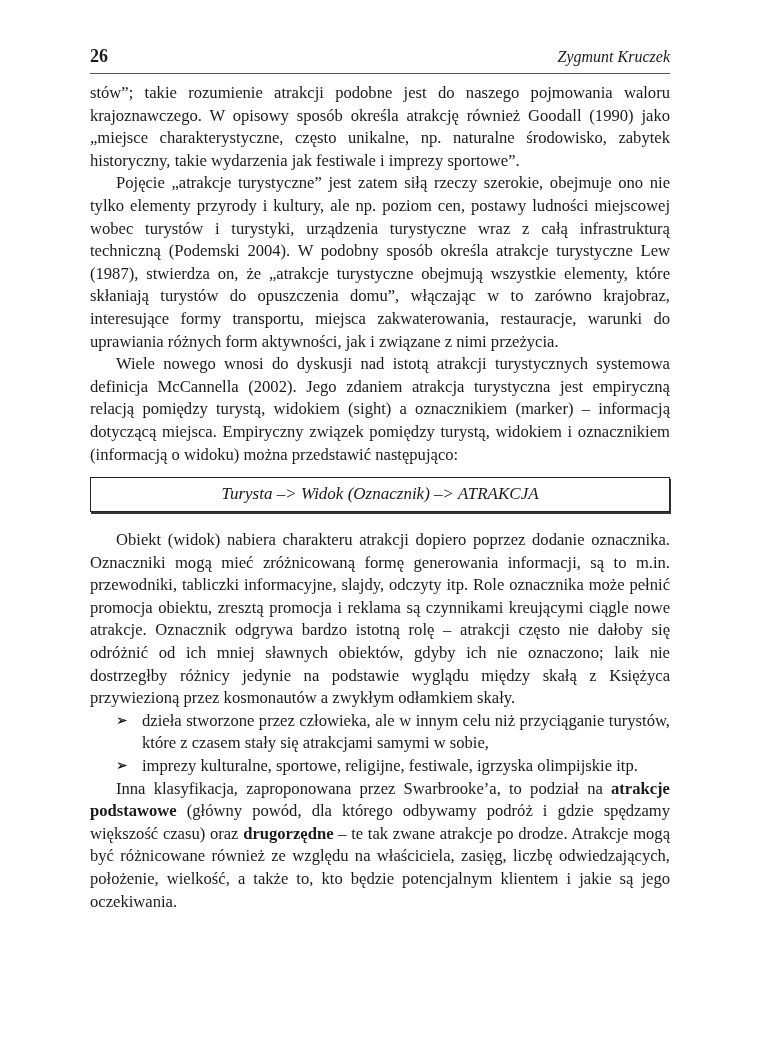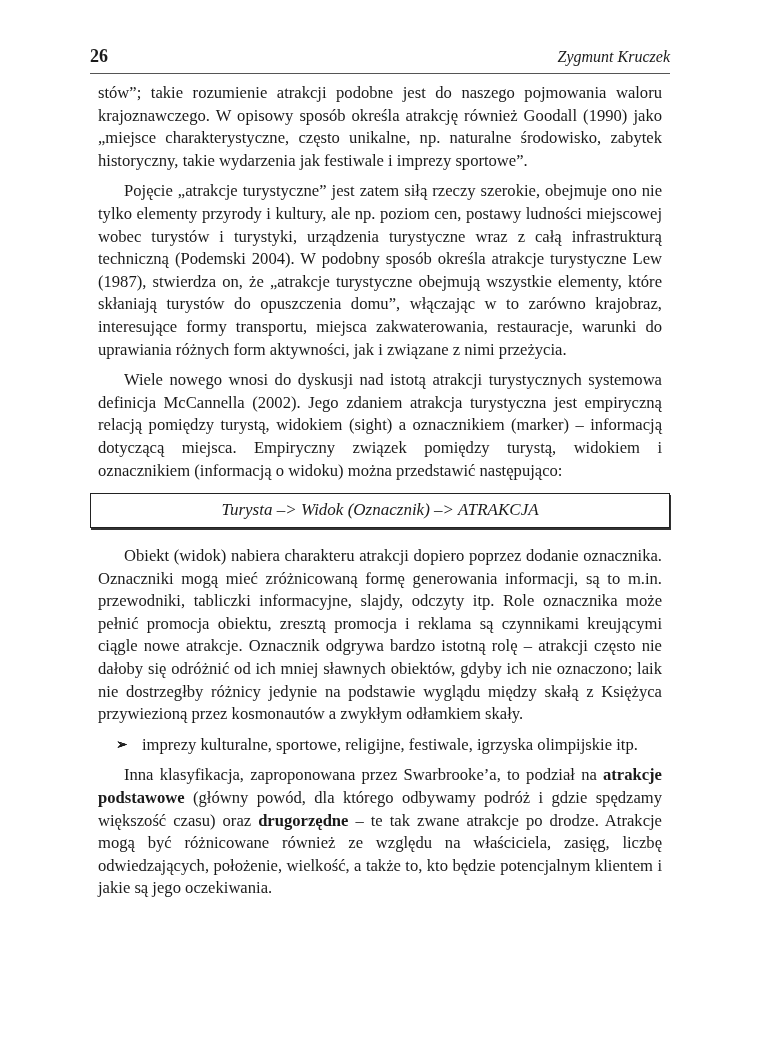--- a/index.html
+++ b/index.html
@@ -4,21 +4,21 @@
 <style>
   html, body { margin: 0; padding: 0; background: #ffffff; }
   body { width: 760px; height: 1047px; position: relative; overflow: hidden;
          font-family: "Liberation Serif", "DejaVu Serif", serif; color: #1a1a1a; }
   .page { position: absolute; left: 90px; top: 46px; width: 580px; }
   .header { display: flex; justify-content: space-between; align-items: baseline;
             border-bottom: 1.5px solid #555; padding-bottom: 3px; height: 24px; }
   .pagenum { font-weight: bold; font-size: 18px; }
   .author { font-style: italic; font-size: 16px; }
   .body { margin-top: 8px; font-size: 16.6px; line-height: 22.6px; text-align: justify; }
-  .p { margin: 8px; text-indent: 0; }
+  .p { margin: 0; text-indent: 0; }
   .p.indent { text-indent: 26px; }
   .box { margin: 11px 0 17px 0; border: 1.6px solid #222; box-shadow: 1px 2px 0 #333;
          height: 33px; display: flex; align-items: center; justify-content: center;
          font-style: italic; font-size: 17px; }
   ul.list { list-style: none; margin: 0; padding: 0 0 0 26px; }
   ul.list li { position: relative; padding-left: 26px; }
   ul.list li .bullet { position: absolute; left: 0; top: 0; font-size: 14px; }
   .bold { font-weight: bold; }
   .it { }
 </style>
@@ -37,20 +37,20 @@
     <p class="p indent"><span>Wiele nowego wnosi do dyskusji nad istotą atrakcji turystycznych systemowa definicja McCannella (2002). Jego zdaniem atrakcja turystyczna jest empiryczną relacją pomiędzy turystą, widokiem </span><span class="it">(sight)</span><span> a oznacznikiem </span><span class="it">(marker)</span><span> – informacją dotyczącą miejsca. Empiryczny związek pomiędzy turystą, widokiem i oznacznikiem (informacją o widoku) można przedstawić następująco:</span></p>
 
     <div class="box">
       <span>Turysta –&gt; Widok (Oznacznik) –&gt; ATRAKCJA</span>
     </div>
 
     <p class="p indent">Obiekt (widok) nabiera charakteru atrakcji dopiero poprzez dodanie oznacznika. Oznaczniki mogą mieć zróżnicowaną formę generowania informacji, są to m.in. przewodniki, tabliczki informacyjne, slajdy, odczyty itp. Role oznacznika może pełnić promocja obiektu, zresztą promocja i reklama są czynnikami kreującymi ciągle nowe atrakcje. Oznacznik odgrywa bardzo istotną rolę – atrakcji często nie dałoby się odróżnić od ich mniej sławnych obiektów, gdyby ich nie oznaczono; laik nie dostrzegłby różnicy jedynie na podstawie wyglądu między skałą z Księżyca przywiezioną przez kosmonautów a zwykłym odłamkiem skały.</p>
 
     <ul class="list">
       <li><span class="bullet">➢</span></li>
-      <li><span class="bullet">➢</span></li>
+      <li><span class="bullet">➢</span><span>dzieła stworzone przez człowieka, ale w innym celu niż przyciąganie turystów, które z czasem stały się atrakcjami samymi w sobie,</span></li>
       <li><span class="bullet">➢</span></li>
       <li><span class="bullet">➢</span><span>imprezy kulturalne, sportowe, religijne, festiwale, igrzyska olimpijskie itp.</span></li>
     </ul>
 
     <p class="p indent"><span>Inna klasyfikacja, zaproponowana przez Swarbrooke’a, to podział na </span><span class="bold">atrakcje podstawowe</span><span> (główny powód, dla którego odbywamy podróż i gdzie spędzamy większość czasu) oraz </span><span class="bold">drugorzędne</span><span> – te tak zwane atrakcje po drodze. Atrakcje mogą być różnicowane również ze względu na właściciela, zasięg, liczbę odwiedzających, położenie, wielkość, a także to, kto będzie potencjalnym klientem i jakie są jego oczekiwania.</span></p>
   </div>
 </div>
 
 </body></html>

